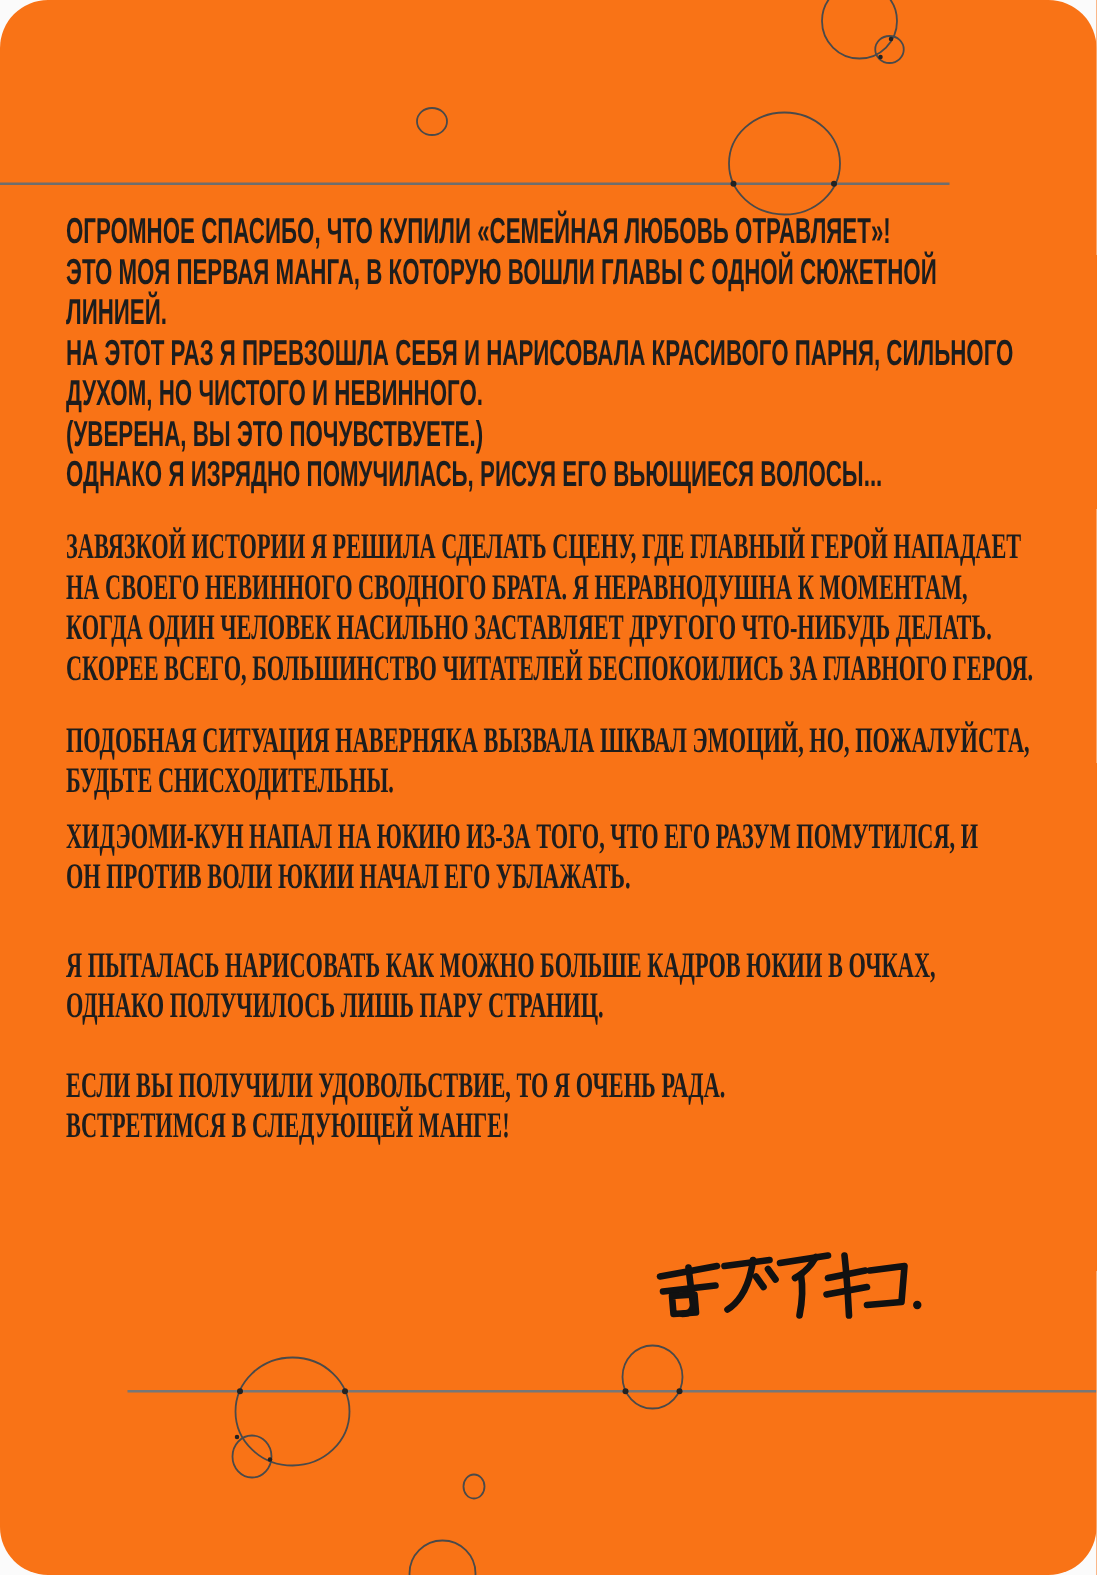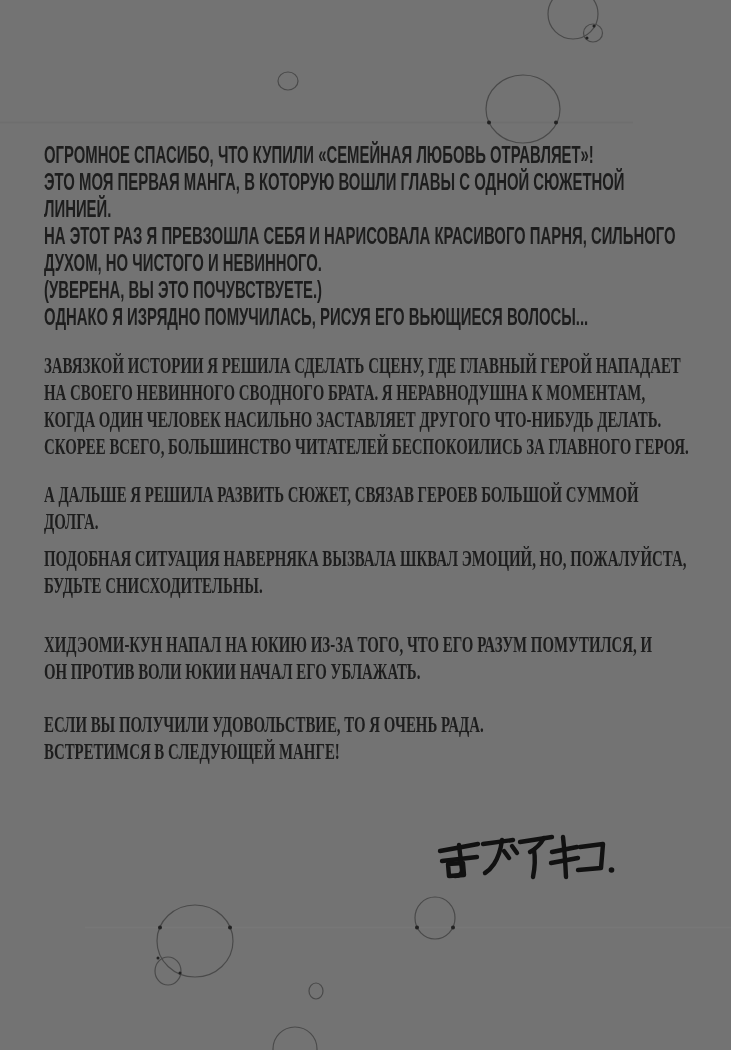--- a/index.html
+++ b/index.html
@@ -5,21 +5,22 @@
   html, body { margin: 0; padding: 0; }
   body {
     width: 731px; height: 1050px;
     background: #fbfbfb;
     overflow: hidden;
     font-family: "Liberation Sans", "DejaVu Sans", sans-serif;
   }
   .page {
     position: relative;
     width: 731px; height: 1050px;
-    background: #737373;
+    background: #f97316;
+    border-radius: 32px;
   }
   .deco {
     position: absolute; left: 0; top: 0;
     width: 731px; height: 1050px;
   }
   .text-block {
     position: absolute;
     left: 44px; top: 141px;
     width: 660px;
     color: #1d1d1d;
@@ -120,29 +121,29 @@
         <div class="line">(УВЕРЕНА, ВЫ ЭТО ПОЧУВСТВУЕТЕ.)</div>
         <div class="line">ОДНАКО Я ИЗРЯДНО ПОМУЧИЛАСЬ, РИСУЯ ЕГО ВЬЮЩИЕСЯ ВОЛОСЫ...</div>
       </div>
       <div class="para">
         <div class="line">ЗАВЯЗКОЙ ИСТОРИИ Я РЕШИЛА СДЕЛАТЬ СЦЕНУ, ГДЕ ГЛАВНЫЙ ГЕРОЙ НАПАДАЕТ</div>
         <div class="line">НА СВОЕГО НЕВИННОГО СВОДНОГО БРАТА. Я НЕРАВНОДУШНА К МОМЕНТАМ,</div>
         <div class="line">КОГДА ОДИН ЧЕЛОВЕК НАСИЛЬНО ЗАСТАВЛЯЕТ ДРУГОГО ЧТО-НИБУДЬ ДЕЛАТЬ.</div>
         <div class="line">СКОРЕЕ ВСЕГО, БОЛЬШИНСТВО ЧИТАТЕЛЕЙ БЕСПОКОИЛИСЬ ЗА ГЛАВНОГО ГЕРОЯ.</div>
       </div>
       <div class="para">
-        <div class="line">А ДАЛЬШЕ Я РЕШИЛА РАЗВИТЬ СЮЖЕТ, СВЯЗАВ ГЕРОЕВ БОЛЬШОЙ СУММОЙ</div>
-        <div class="line">ДОЛГА.</div>
-      </div>
-      <div class="para">
         <div class="line">ПОДОБНАЯ СИТУАЦИЯ НАВЕРНЯКА ВЫЗВАЛА ШКВАЛ ЭМОЦИЙ, НО, ПОЖАЛУЙСТА,</div>
         <div class="line">БУДЬТЕ СНИСХОДИТЕЛЬНЫ.</div>
       </div>
       <div class="para">
         <div class="line">ХИДЭОМИ-КУН НАПАЛ НА ЮКИЮ ИЗ-ЗА ТОГО, ЧТО ЕГО РАЗУМ ПОМУТИЛСЯ, И</div>
         <div class="line">ОН ПРОТИВ ВОЛИ ЮКИИ НАЧАЛ ЕГО УБЛАЖАТЬ.</div>
+      </div>
+      <div class="para">
+        <div class="line">Я ПЫТАЛАСЬ НАРИСОВАТЬ КАК МОЖНО БОЛЬШЕ КАДРОВ ЮКИИ В ОЧКАХ,</div>
+        <div class="line">ОДНАКО ПОЛУЧИЛОСЬ ЛИШЬ ПАРУ СТРАНИЦ.</div>
       </div>
       <div class="para">
         <div class="line">ЕСЛИ ВЫ ПОЛУЧИЛИ УДОВОЛЬСТВИЕ, ТО Я ОЧЕНЬ РАДА.</div>
         <div class="line">ВСТРЕТИМСЯ В СЛЕДУЮЩЕЙ МАНГЕ!</div>
       </div>
     </div>
 </div>
 
 </body></html>

